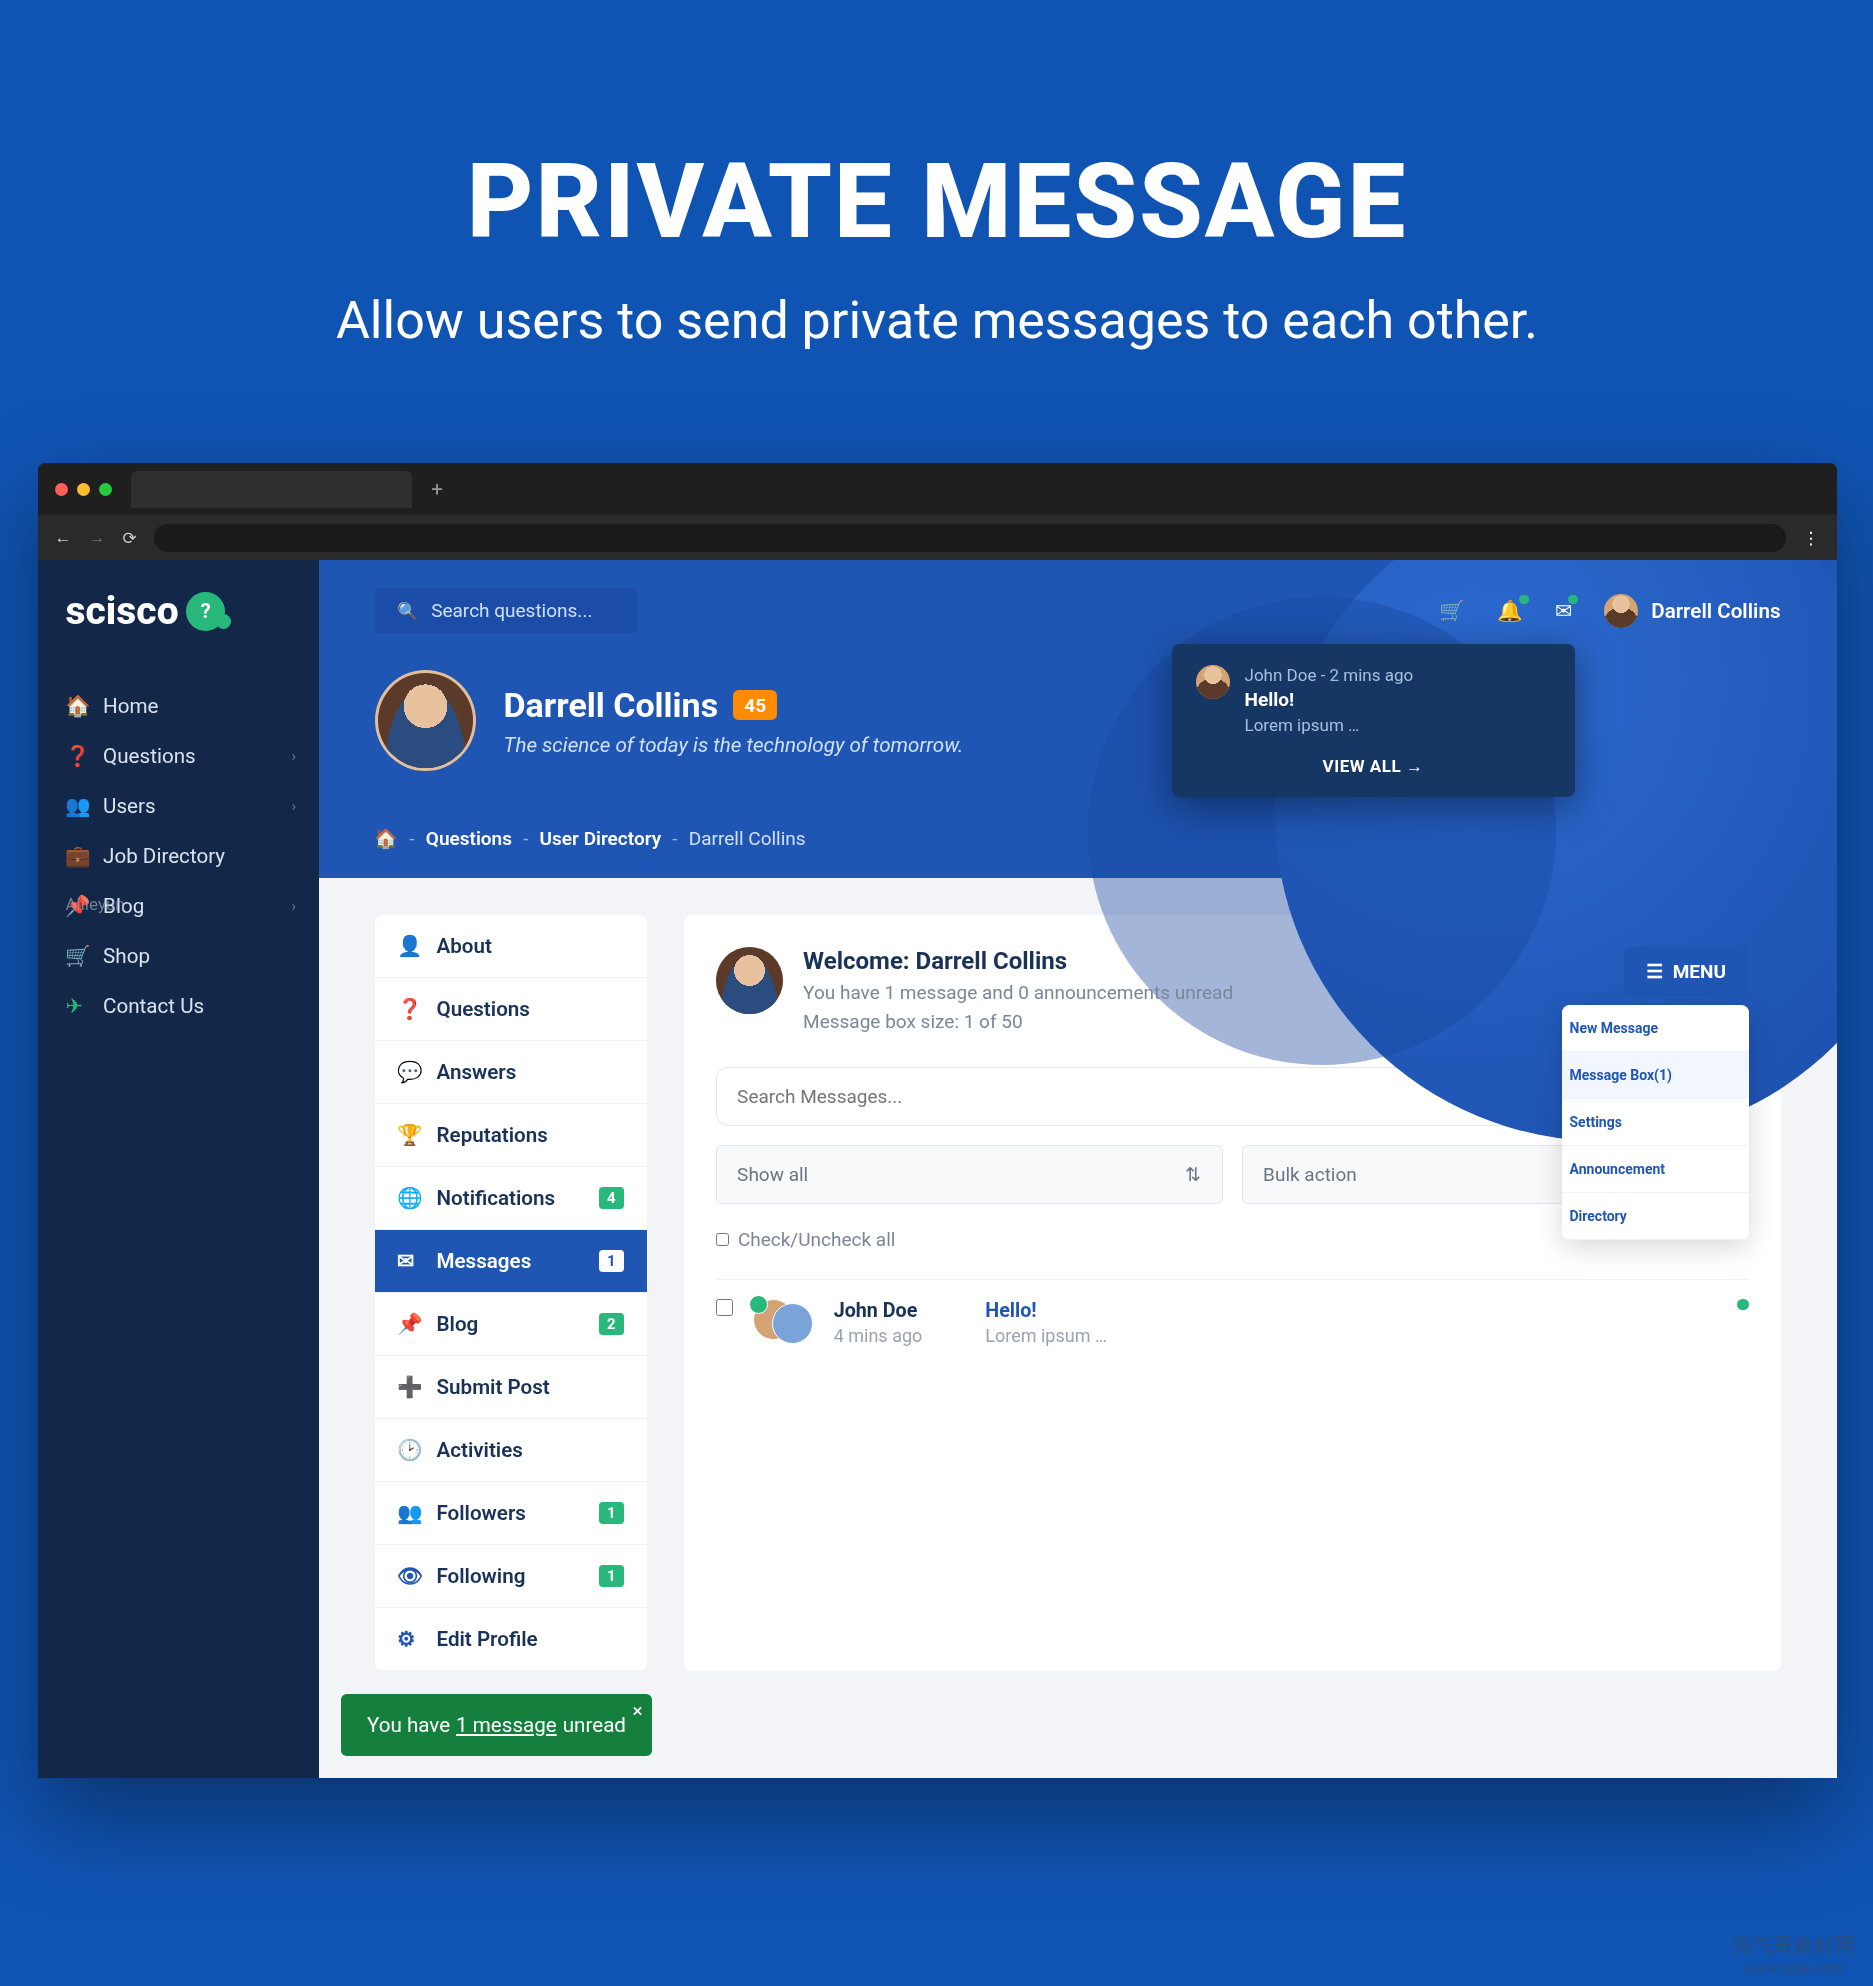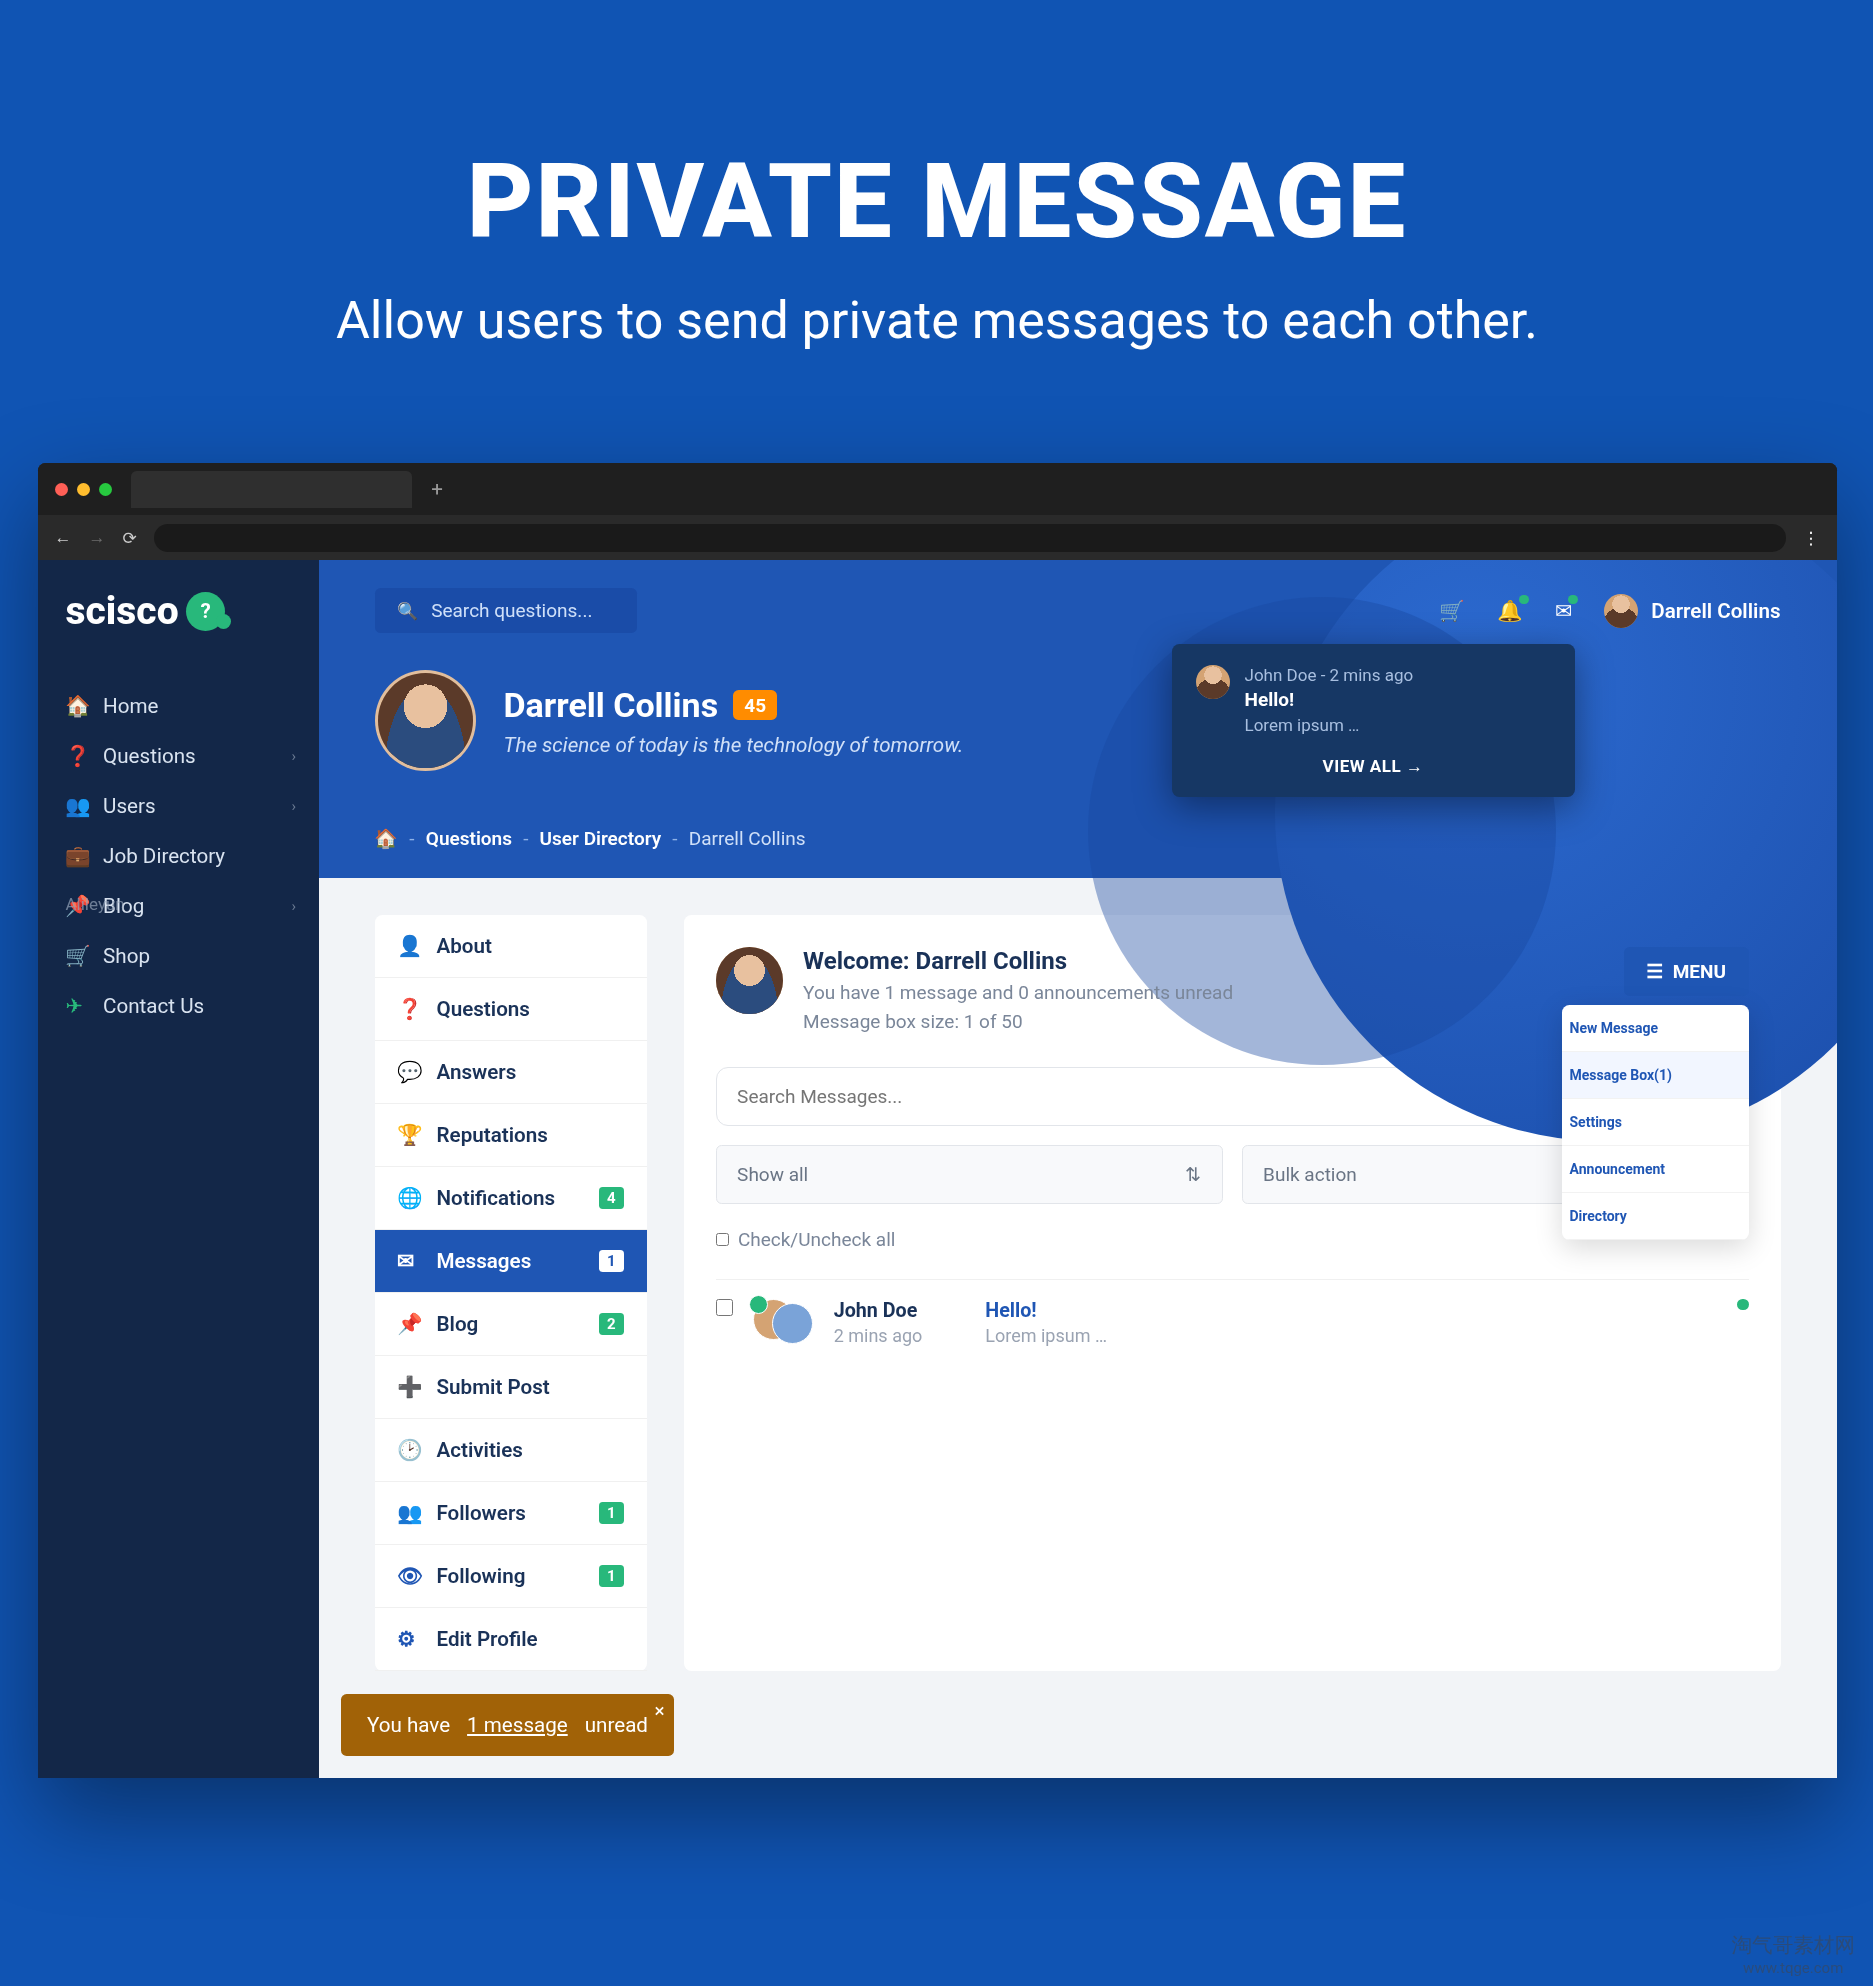--- a/index.html
+++ b/index.html
@@ -88,21 +88,21 @@
 .msg-avatars{position:relative;width:60px;height:45px}
 .msg-avatars .a1,.msg-avatars .a2{width:41px;height:41px;border-radius:50%;background:#d4a373;position:absolute;border:1.9px solid #fff}
 .msg-avatars .a1{left:0;top:0}
 .msg-avatars .a2{right:0;bottom:0;background:#7aa3d8}
 .msg-avatars .check{position:absolute;left:-3.7px;top:-3.7px;width:19px;height:19px;background:#28b87b;border-radius:50%;border:1.9px solid #fff;z-index:2}
 .msg-row .name{font-weight:700;color:#1a3258;font-size:19.7px}
 .msg-row .time{color:#9aa3b2;font-size:18px;margin-top:3.7px}
 .msg-row .subject{color:#1f56b4;font-weight:700;font-size:19.7px}
 .msg-row .excerpt{color:#9aa3b2;font-size:18px;margin-top:3.7px}
 .msg-row .status-dot{width:11.2px;height:11.2px;background:#28b87b;border-radius:50%;margin-left:auto}
-.toast{position:absolute;left:22.5px;bottom:22.5px;background:#a16207;color:#fff;padding:19px 26px;border-radius:5.6px;font-size:20.6px;display:flex;align-items:center;gap:17px}
+.toast{position:absolute;left:22.5px;bottom:22.5px;background:#15803d;color:#fff;padding:19px 26px;border-radius:5.6px;font-size:20.6px;display:flex;align-items:center;gap:6px}
 .toast .close{position:absolute;right:9.4px;top:5.6px;font-size:19px;cursor:pointer}
 .toast u{text-decoration:underline}
 .watermark{position:relative;color:#94a3b8;font-size:17px;opacity:.7;z-index:3}
 .wm-mid{position:absolute;left:28px;top:431px}
 .wm-br{position:absolute;right:19px;bottom:9.4px;text-align:center;font-size:20.6px;color:#444;opacity:.5}
 </style>
 </head>
 <body>
 
 <div class="hero">
@@ -323,21 +323,21 @@
 
           <div class="msg-row">
             <input type="checkbox" style="">
             <div class="msg-avatars">
               <div class="check"></div>
               <div class="a1"></div>
                 <div class="a2"></div>
             </div>
             <div style="width:131px">
               <div class="name">John Doe</div>
-              <div class="time">2 mins ago</div>
+              <div class="time">4 mins ago</div>
             </div>
             <div>
               <div class="subject">Hello!</div>
               <div class="excerpt">Lorem ipsum …</div>
             </div>
             <div class="status-dot"></div>
           </div>
         </div>
       </div>
 

